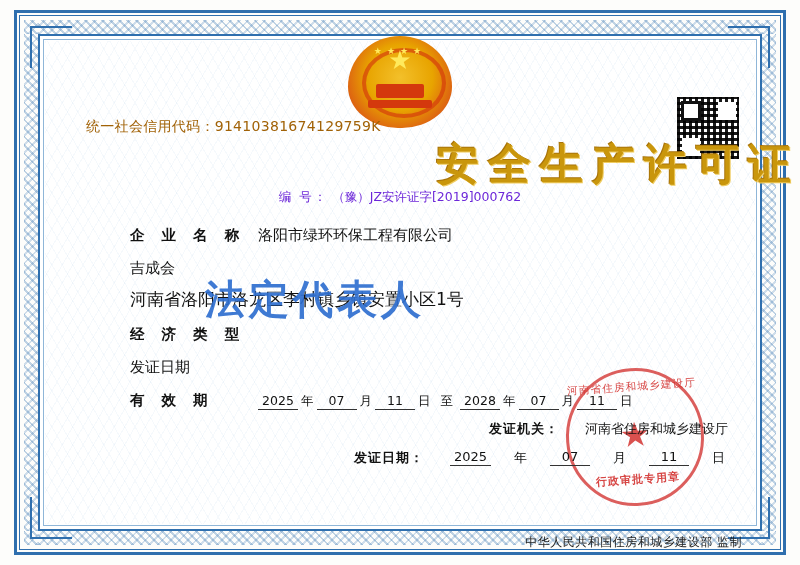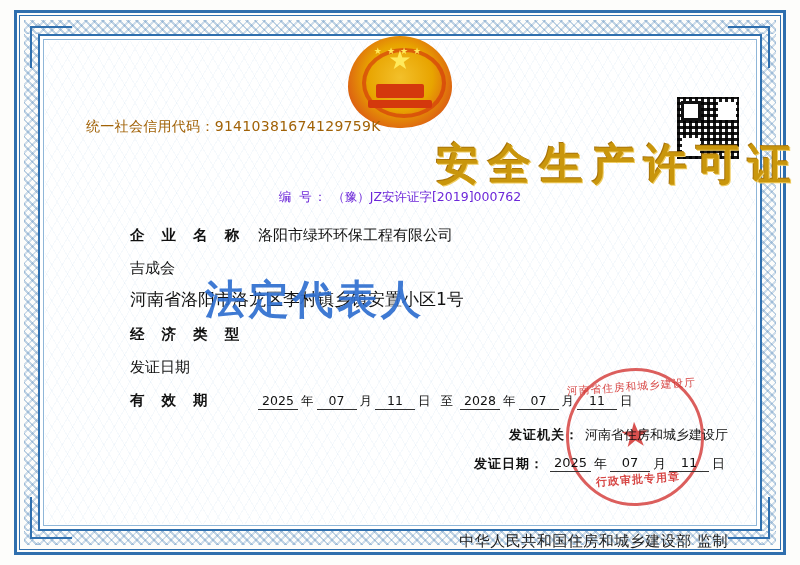--- a/index.html
+++ b/index.html
@@ -250,23 +250,24 @@
   .issuer {
     position: absolute;
     right: 72px;
     top: 420px;
     text-align: left;
     font-size: 13px;
     color: #111;
   }
   .issuer .line {
     display: flex;
-    align-items: center;
+    align-items: flex-start;
     height: 29px;
     justify-content: flex-end;
+    gap: 20px;
   }
   .issuer .lab {
     font-weight: bold;
     letter-spacing: 1px;
     margin-right: 6px;
   }
   .issuer .val { font-size: 13px; }
   .issuer .num {
     border-bottom: 1px solid #333;
     padding: 0 4px 1px 4px;
@@ -324,23 +325,23 @@
     font-size: 40px;
     font-weight: bold;
     color: #2f6fd0;
     letter-spacing: 4px;
     opacity: 0.92;
     white-space: nowrap;
   }
 
   .footer {
     position: absolute;
-    right: 72px;
+    right: 58px;
     bottom: 14px;
-    font-size: 15px;
+    font-size: 12px;
     color: #222;
     letter-spacing: 0.5px;
   }
 </style>
 </head>
 <body>
 
 <div class="cert">
 
   <div class="border-guilloche"></div>

